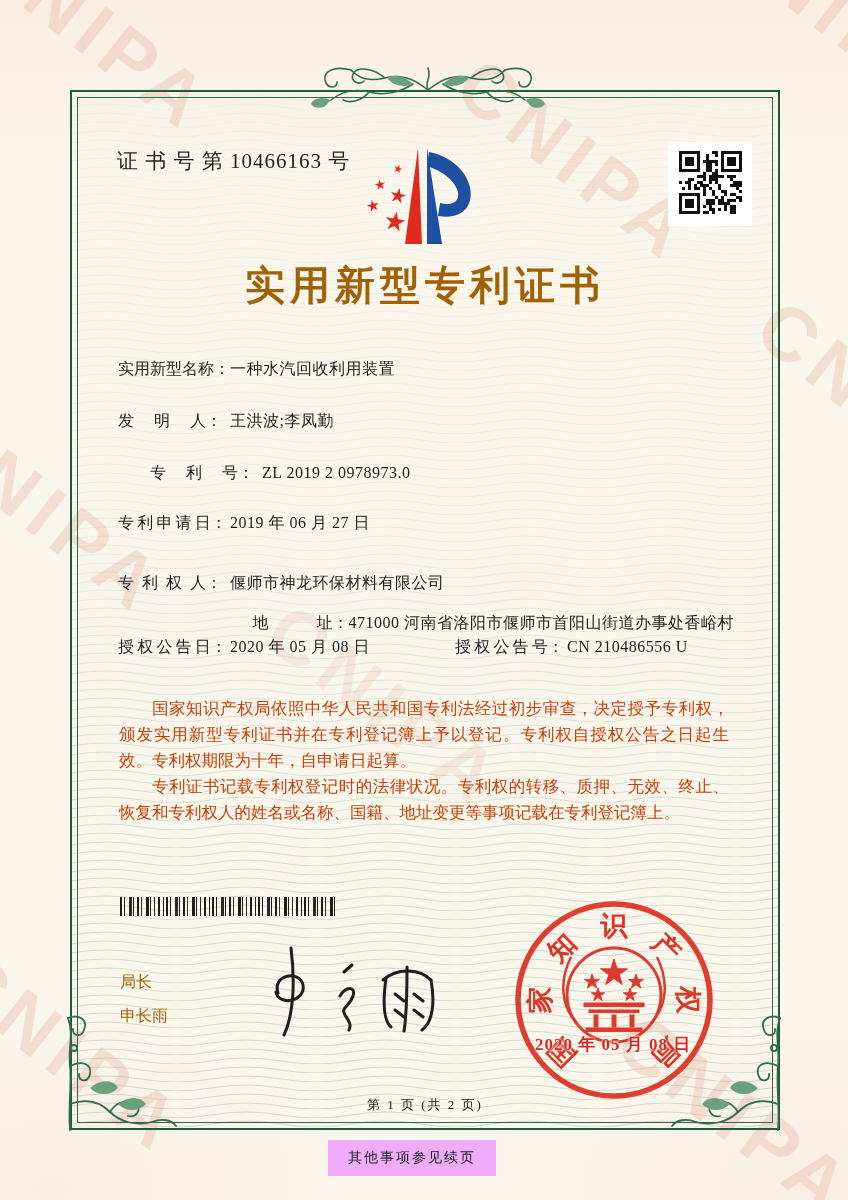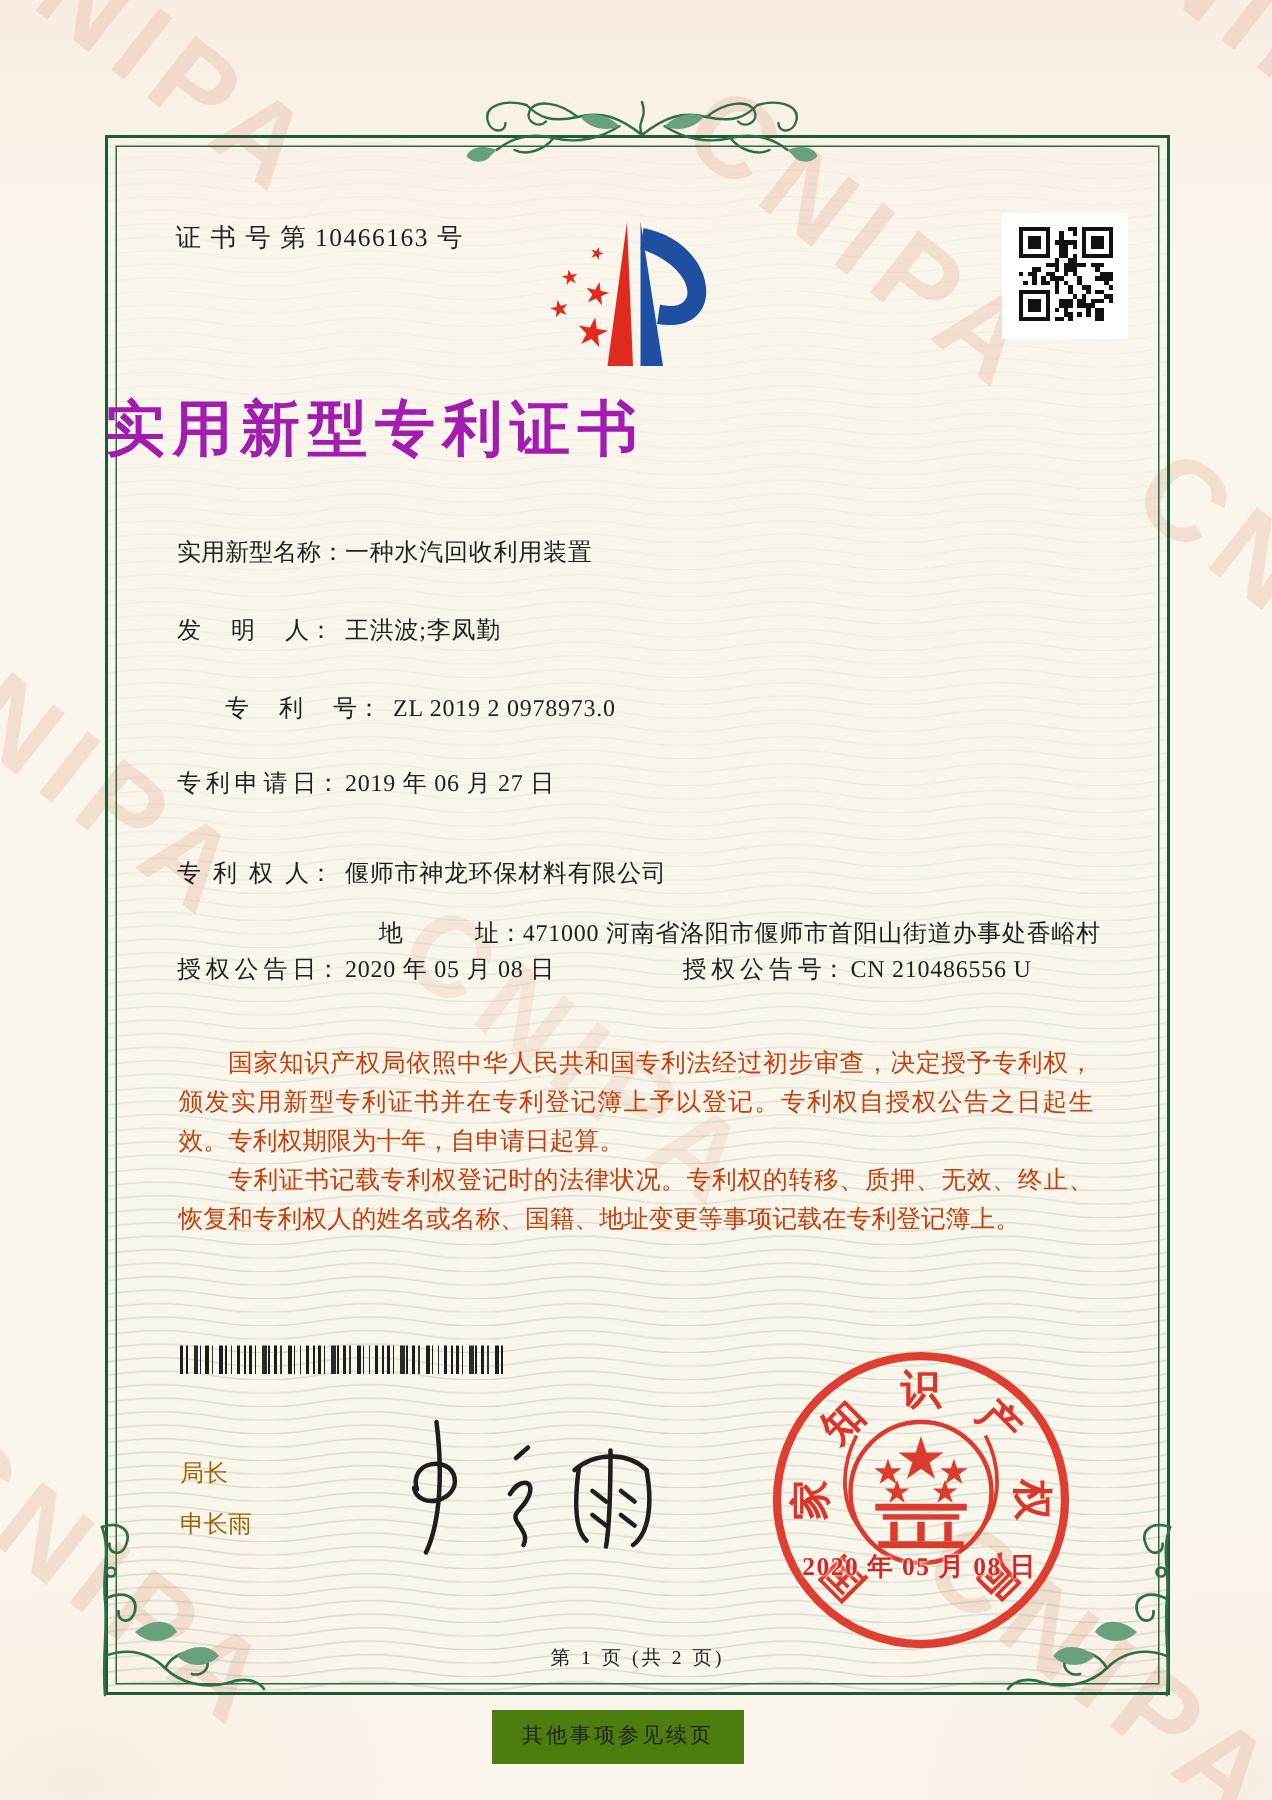--- a/index.html
+++ b/index.html
@@ -32,26 +32,26 @@
   .frame-outer { position:absolute; left:70px; top:90px; width:710px; height:1040px;
     border:2.5px solid #1c5b38; z-index:3; pointer-events:none; }
   .frame-inner { position:absolute; left:77px; top:97px; width:696px; height:1026px;
     border:1px solid #2a6b45; z-index:3; pointer-events:none; }
   .ornament, .corner { position:absolute; z-index:4; pointer-events:none; }
   .orn-top { left:293px; top:58px; }
   .corner-bl { left:60px; top:1008px; }
   .corner-br { left:668px; top:1008px; transform:scaleX(-1); }
   
   .content { position:absolute; inset:0; z-index:5; }
-  .cert-no { position:absolute; left:117px; top:147px; font-size:17px; letter-spacing:1px; }
+  .cert-no { position:absolute; left:117px; top:147px; font-size:21px; letter-spacing:1px; }
   .logo { position:absolute; left:350px; top:138px; }
   .qr-wrap { position:absolute; left:668px; top:142px; width:84px; height:84px; background:#fff; }
   .qr-wrap svg { position:absolute; left:11px; top:9px; }
-  .title { position:absolute; left:70px; top:258px; width:710px; 
-    font-size:40px; font-weight:700; letter-spacing:5px; color:#a21caf; }
+  .title { position:absolute; left:70px; top:258px; width:710px; text-align:center;
+    font-size:40px; font-weight:700; letter-spacing:5px; color:#a16207; }
   .fields { position:absolute; left:118px; top:0; width:616px; }
   .row { position:absolute; left:0; width:616px; font-size:16px; line-height:22px; white-space:nowrap; }
   .r0{top:358px;} .r1{top:410px;} .r2{top:462px;margin-left:32px;} .r3{top:512px;} .r4{top:572px;} .r5{top:612px;text-align:right;} .r6{top:636px;}
   .flabel { display:inline-block; width:112px; }
   .r3 .flabel, .r6 .flabel { letter-spacing:0; }
   .fvalue { letter-spacing:.5px; }
   .fvalue-mid { display:inline-block; width:225px; letter-spacing:.5px; }
   .paras { position:absolute; left:119px; top:696px; width:610px; font-size:16.5px;
     line-height:26px; text-align:justify; color:#c2410c; }
   .paras p { text-indent:2em; }
@@ -68,21 +68,21 @@
   .officer.title-line { top:972px; }
   .officer.name-line { top:1006px; }
   .sign { position:absolute; left:248px; top:938px; }
   .seal { position:absolute; left:509px; top:895px; }
   .seal-date { position:absolute; left:510px; top:1033px; width:206px; text-align:center;
     font-size:17px; font-weight:700; letter-spacing:1px; color:#d6281e;
     text-shadow:0 0 3px #fff, 0 0 2px #fff; white-space:nowrap; }
   .page-ind { position:absolute; left:70px; top:1096px; width:710px; text-align:center;
     font-size:13px; letter-spacing:2px; color:#222; }
   .footer-note { position:absolute; left:328px; top:1140px; width:168px; height:36px;
-    background:#4d7c0f; text-align:center; line-height:36px; font-size:14px; letter-spacing:2px; color:#222; }
+    background:#f0abfc; text-align:center; line-height:36px; font-size:14px; letter-spacing:2px; color:#222; }
 </style>
 </head>
 <body>
 
 <div class="paper">
 
   <svg class="waves" width="708" height="1036">
     <defs>
       <pattern id="wavep" width="140" height="9" patternUnits="userSpaceOnUse">
         <path d="M0,6 Q35,0 70,6 T140,6" fill="none" stroke="#9fbfa6" stroke-width="1"></path>

